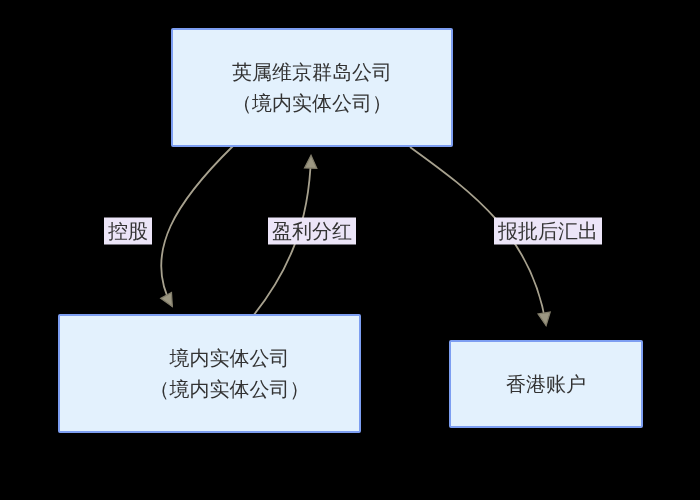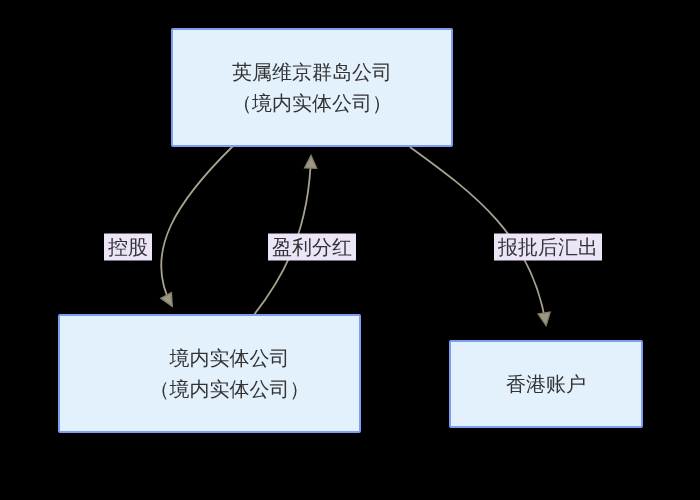--- a/index.html
+++ b/index.html
@@ -31,21 +31,20 @@
   .node-hk{left:449px;top:340px;width:194px;height:88px;}
   .edge-label{
     position:absolute;
     transform:translate(-50%,-50%);
     background:#ece5f8;
     color:#333333;
     font-size:20px;
     line-height:21px;
     padding:3px 4px;
     white-space:nowrap;
-    margin-top:16px;
   }
   .lbl-holding{left:128px;top:231px;}
   .lbl-dividend{left:312px;top:231px;}
   .lbl-remit{left:548px;top:231px;}
 </style>
 </head>
 <body>
 
 <div id="canvas">
 

